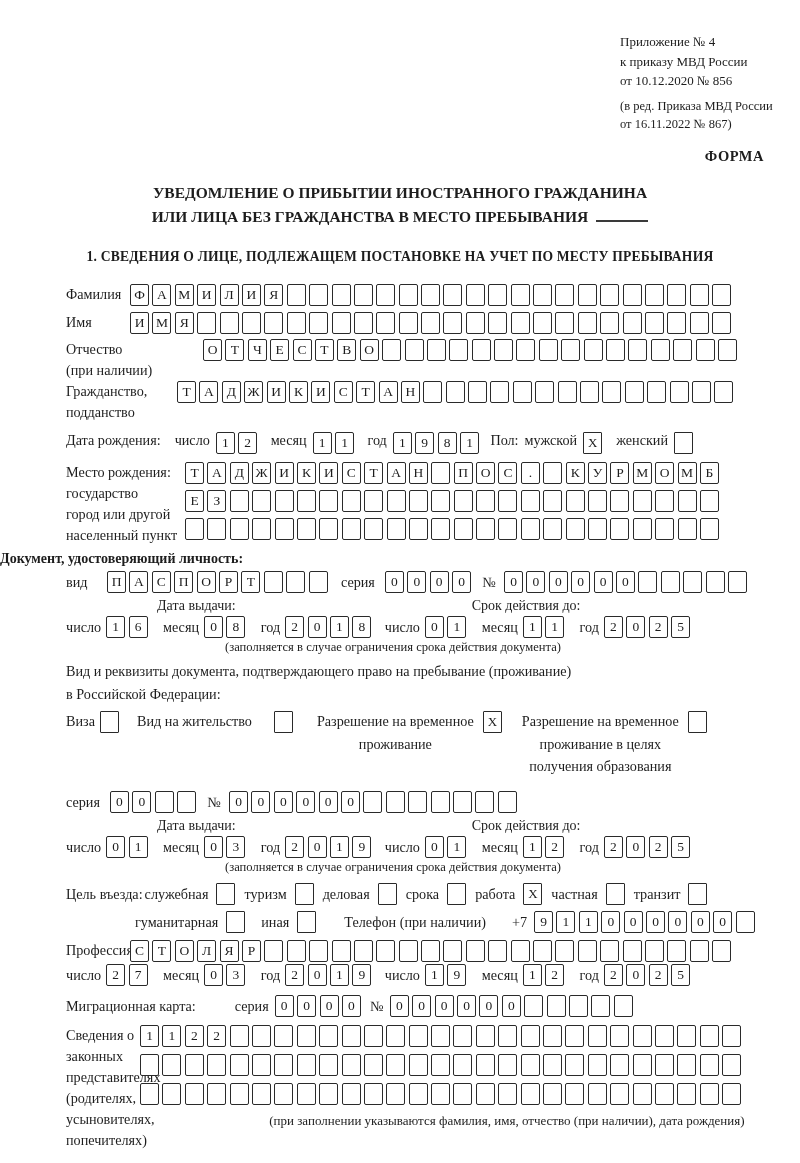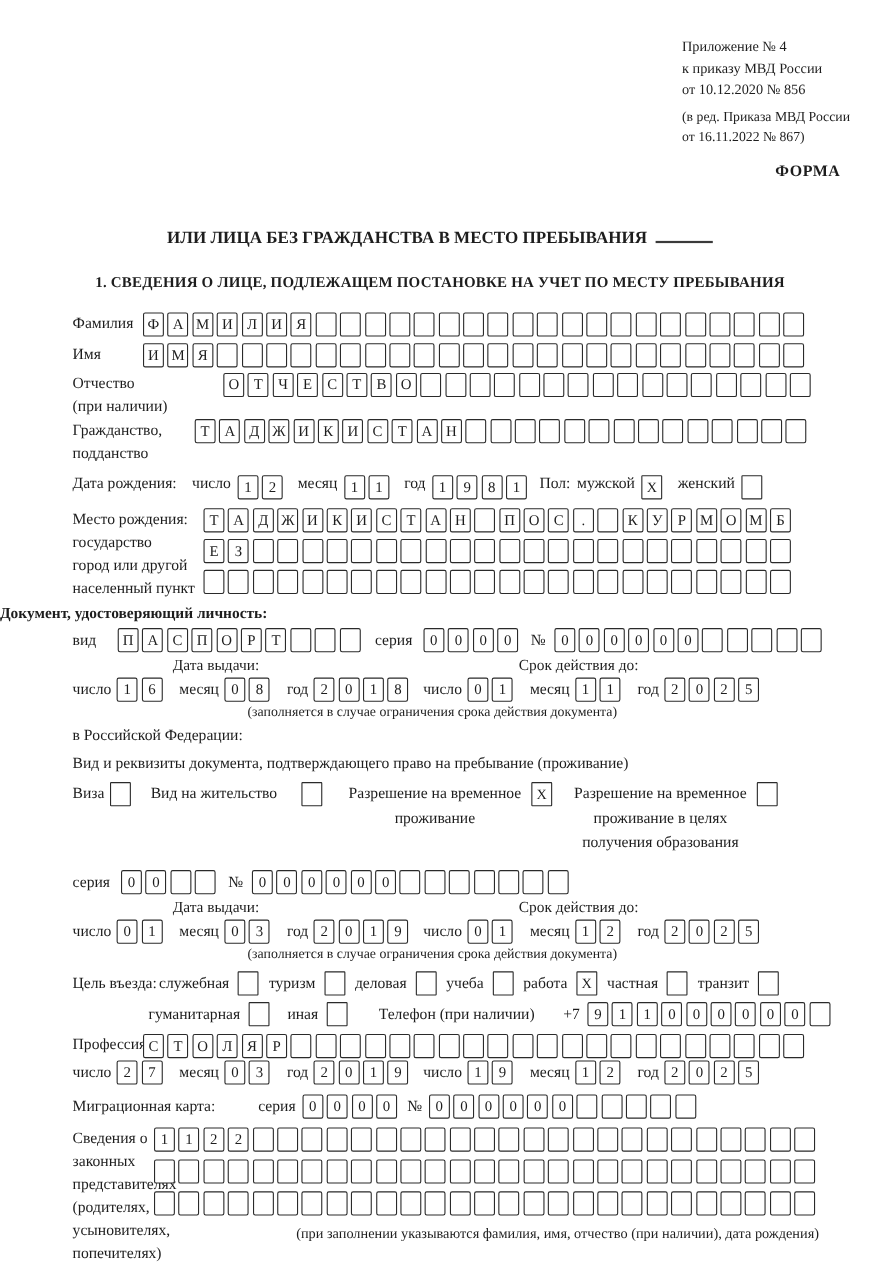--- a/index.html
+++ b/index.html
@@ -40,21 +40,21 @@
 </head>
 <body>
 
 <div class="page">
 
   <div class="hdr-block">Приложение № 4<br>к приказу МВД России<br>от 10.12.2020 № 856</div>
   <div class="hdr-amend">(в ред. Приказа МВД России<br>от 16.11.2022 № 867)</div>
   <div class="forma">ФОРМА</div>
 
   <div class="title">
-    <br>
+    <span>УВЕДОМЛЕНИЕ О ПРИБЫТИИ ИНОСТРАННОГО ГРАЖДАНИНА</span><br>
     <span>ИЛИ ЛИЦА БЕЗ ГРАЖДАНСТВА В МЕСТО ПРЕБЫВАНИЯ</span><span class="uline"></span>
   </div>
 
   <div class="sec-heading">1. СВЕДЕНИЯ О ЛИЦЕ, ПОДЛЕЖАЩЕМ ПОСТАНОВКЕ НА УЧЕТ ПО МЕСТУ ПРЕБЫВАНИЯ</div>
 
   <div class="fr" style="margin-top:19px">
     <span class="lblcol" style="width:64px">Фамилия</span>
     <div class="cells">
         <span class="cell">Ф</span>
         <span class="cell">А</span>
@@ -368,22 +368,22 @@
       <div class="cells">
           <span class="cell">2</span>
           <span class="cell">0</span>
           <span class="cell">2</span>
           <span class="cell">5</span>
         </div>
     </div>
   </div>
   <div class="note">(заполняется в случае ограничения срока действия документа)</div>
 
+  <div class="fr" style="margin-top:8px">Вид и реквизиты документа, подтверждающего право на пребывание (проживание)</div>
   <div class="fr" style="margin-top:6px">в Российской Федерации:</div>
-  <div class="fr" style="margin-top:8px">Вид и реквизиты документа, подтверждающего право на пребывание (проживание)</div>
 
   <div class="fr" style="margin-top:7px">
     <div class="opt">
       <span class="olines">Виза</span>
       <span class="chk" style="margin-left:5px"></span>
     </div>
     <div class="opt" style="margin-left:18px">
       <span class="olines">Вид на жительство</span>
       <span class="chk" style="margin-left:22px"></span>
     </div>
@@ -477,21 +477,21 @@
     </div>
     <div class="popt" style="margin-left:9px">
       <span>туризм</span>
       <span class="chk"></span>
     </div>
     <div class="popt" style="margin-left:9px">
       <span>деловая</span>
       <span class="chk"></span>
     </div>
     <div class="popt" style="margin-left:9px">
-      <span>учеба</span>
+      <span>срока</span>
       <span class="chk"></span>
     </div>
     <div class="popt" style="margin-left:9px">
       <span>работа</span>
       <span class="chk">X</span>
     </div>
     <div class="popt" style="margin-left:9px">
       <span>частная</span>
       <span class="chk"></span>
     </div>

